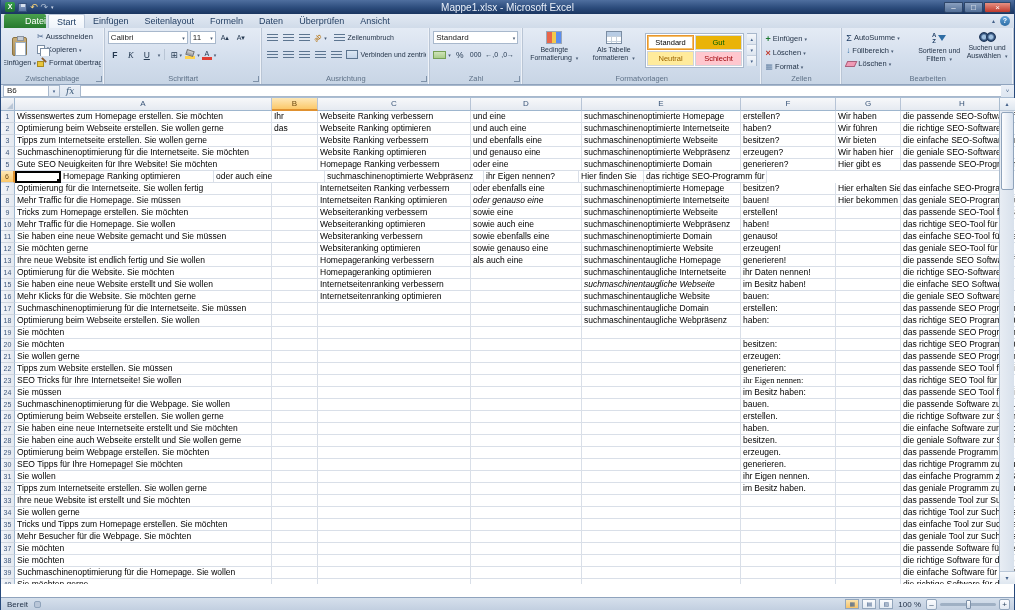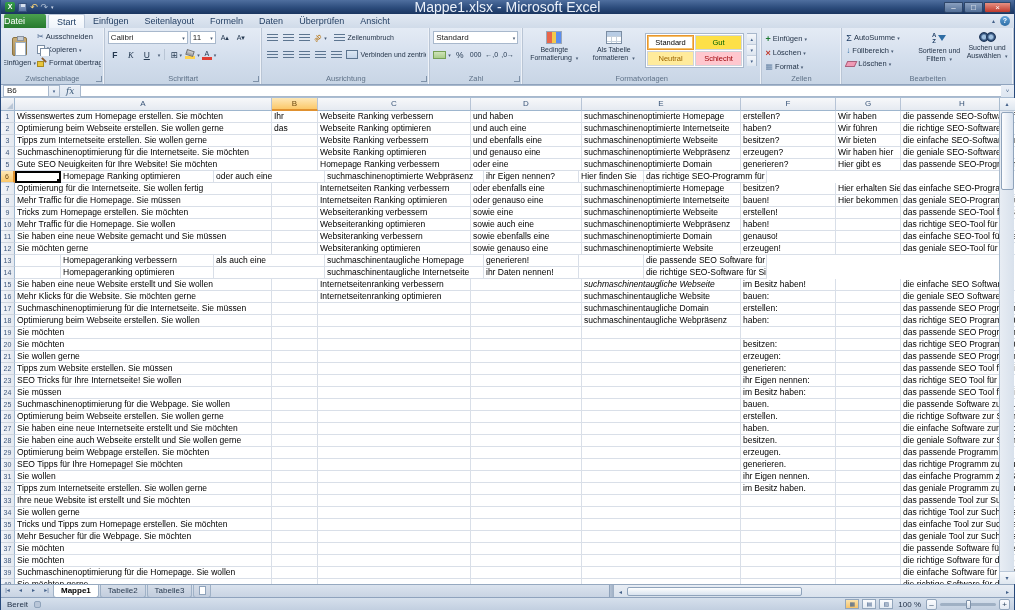--- a/index.html
+++ b/index.html
@@ -11,31 +11,31 @@
 .titlebar{position:absolute;top:0;left:0;right:0;height:14px;
   background:linear-gradient(#4f6f9f,#2c4c7c 55%,#1a3560);display:flex;align-items:center;color:#fff;}
 .qat{display:flex;align-items:center;gap:3px;padding-left:4px;position:relative;z-index:2;}
 .app-icon{width:10px;height:10px;background:linear-gradient(#35a24a,#1d6e2f);border-radius:2px;
   color:#fff;font-size:7px;font-weight:bold;text-align:center;line-height:10px;}
 .save-ico{width:9px;height:9px;background:linear-gradient(#8ea3c8,#5a76a4);border:1px solid #36517c;position:relative;}
 .save-ico::after{content:"";position:absolute;left:2px;top:0;width:4px;height:3px;background:#d7e1ef;}
 .qat-glyph{font-size:9px;line-height:10px;color:#ffd87a;}
 .qat-glyph.dim{color:#aebdd2;}
 .qat-dd{font-size:5px;color:#cfd9ea;}
-.title{position:absolute;left:0;right:0;text-align:center;font-size:14px;color:#eaf0f9;}
+.title{position:absolute;left:0;right:0;text-align:center;font-size:10px;color:#eaf0f9;}
 .winbtns{margin-left:auto;display:flex;gap:1px;padding-right:3px;position:relative;z-index:2;}
 .wb{width:19px;height:11px;font-size:8px;line-height:9px;text-align:center;color:#fff;
   background:linear-gradient(#8aa0bf,#536f97);border:1px solid #2e4669;border-radius:0 0 2px 2px;}
 .wb.close{width:27px;background:linear-gradient(#e89183,#c0392b);}
 
 
 .tabrow{position:absolute;top:14px;left:0;right:0;height:14px;
   background:linear-gradient(#e2e9f3,#d0dbe9);display:flex;align-items:flex-end;}
 .file-tab{width:42px;height:14px;background:linear-gradient(#4aa04e,#277a2e);color:#fff;font-size:9px;
-  text-align:left;line-height:14px;border-radius:2px 2px 0 0;margin-left:3px;}
+  text-align:right;line-height:14px;border-radius:2px 2px 0 0;margin-left:3px;}
 .rtabs{display:flex;height:14px;margin-left:2px;}
 .rtab{padding:0 8px;font-size:9px;line-height:14px;color:#1e3a5f;white-space:nowrap;}
 .rtab.active{background:linear-gradient(#fdfeff,#eef3fa);border:1px solid #b9c6d8;border-bottom:none;
   border-radius:2px 2px 0 0;color:#17375e;}
 .min-ribbon{position:absolute;right:19px;top:3px;font-size:6px;color:#44618a;}
 .help{position:absolute;right:4px;top:2px;width:10px;height:10px;border-radius:50%;
   background:linear-gradient(#63a4dc,#2e6da4);color:#fff;font-size:7px;font-weight:bold;text-align:center;line-height:10px;}
 
 
 .ribbon{position:absolute;top:28px;left:0;right:0;height:57px;
@@ -388,21 +388,21 @@
         <div class="bigbtn sty">
           <span class="cf-ico"></span>
           <span class="cap"><span>Bedingte Formatierung</span> <span class="dd">▾</span></span>
         </div>
         <div class="bigbtn sty">
           <span class="tbl-ico"></span>
           <span class="cap"><span>Als Tabelle formatieren</span> <span class="dd">▾</span></span>
         </div>
         <div class="gal" id="style-gallery">
             <div class="gal-item selected" style="background: rgb(255, 255, 255); color: rgb(0, 0, 0);">Standard</div>
-            <div class="gal-item" style="background: #fde047; color: rgb(0, 97, 0);">Gut</div>
+            <div class="gal-item" style="background: #eab308; color: rgb(0, 97, 0);">Gut</div>
             <div class="gal-item" style="background: rgb(255, 235, 156); color: rgb(156, 101, 0);">Neutral</div>
             <div class="gal-item" style="background: rgb(255, 199, 206); color: rgb(156, 0, 6);">Schlecht</div>
           </div>
         <div class="gal-arrows">
           <div>▴</div>
           <div>▾</div>
           <div>▾</div>
         </div>
       </div>
       <div class="g-label"><span>Formatvorlagen</span></div>
@@ -487,21 +487,21 @@
         <div class="ch" style="width: 95px;">F</div>
         <div class="ch" style="width: 65px;">G</div>
         <div class="ch" style="width: 123px;">H</div>
       </div>
     <div id="grid-body">
         <div class="grow">
           <div class="rh">1</div>
           <div class="cell" style="width: 257px;">Wissenswertes zum Homepage erstellen. Sie möchten</div>
           <div class="cell" style="width: 46px;">Ihr</div>
           <div class="cell" style="width: 153px;">Webseite Ranking verbessern</div>
-          <div class="cell" style="width: 111px;">und haben</div>
+          <div class="cell" style="width: 111px;">und eine</div>
           <div class="cell" style="width: 159px;">suchmaschinenoptimierte Homepage</div>
           <div class="cell" style="width: 95px;">erstellen?</div>
           <div class="cell" style="width: 65px;">Wir haben</div>
           <div class="cell" style="width: 123px;">die passende SEO-Software für Sie</div>
         </div>
         <div class="grow">
           <div class="rh">2</div>
           <div class="cell" style="width: 257px;">Optimierung beim Webseite erstellen. Sie wollen gerne</div>
           <div class="cell" style="width: 46px;">das</div>
           <div class="cell" style="width: 153px;">Webseite Ranking optimieren</div>
@@ -563,21 +563,21 @@
           <div class="cell" style="width: 159px;">suchmaschinenoptimierte Homepage</div>
           <div class="cell" style="width: 95px;">besitzen?</div>
           <div class="cell" style="width: 65px;">Hier erhalten Sie</div>
           <div class="cell" style="width: 123px;">das einfache SEO-Programm für Sie</div>
         </div>
         <div class="grow">
           <div class="rh">8</div>
           <div class="cell" style="width: 257px;">Mehr Traffic für die Homepage. Sie müssen</div>
           <div class="cell" style="width: 46px;"></div>
           <div class="cell" style="width: 153px;">Internetseiten Ranking optimieren</div>
-          <div class="cell" style="width: 111px;">oder genauso eine</div>
+          <div class="cell" style="width: 111px; font-style: italic;">oder genauso eine</div>
           <div class="cell" style="width: 159px;">suchmaschinenoptimierte Internetseite</div>
           <div class="cell" style="width: 95px;">bauen!</div>
           <div class="cell" style="width: 65px;">Hier bekommen Sie</div>
           <div class="cell" style="width: 123px;">das geniale SEO-Programm für Sie</div>
         </div>
         <div class="grow">
           <div class="rh">9</div>
           <div class="cell" style="width: 257px;">Tricks zum Homepage erstellen. Sie möchten</div>
           <div class="cell" style="width: 46px;"></div>
           <div class="cell" style="width: 153px;">Webseiteranking verbessern</div>
@@ -615,30 +615,32 @@
           <div class="cell" style="width: 46px;"></div>
           <div class="cell" style="width: 153px;">Websiteranking optimieren</div>
           <div class="cell" style="width: 111px;">sowie genauso eine</div>
           <div class="cell" style="width: 159px;">suchmaschinenoptimierte Website</div>
           <div class="cell" style="width: 95px;">erzeugen!</div>
           <div class="cell" style="width: 65px;"></div>
           <div class="cell" style="width: 123px;">das geniale SEO-Tool für Sie</div>
         </div>
         <div class="grow">
           <div class="rh">13</div>
+          <div class="cell" style="width: 257px;">Ihre neue Website ist endlich fertig und Sie wollen</div>
           <div class="cell" style="width: 46px;"></div>
           <div class="cell" style="width: 153px;">Homepageranking verbessern</div>
           <div class="cell" style="width: 111px;">als auch eine</div>
           <div class="cell" style="width: 159px;">suchmaschinentaugliche Homepage</div>
           <div class="cell" style="width: 95px;">generieren!</div>
           <div class="cell" style="width: 65px;"></div>
           <div class="cell" style="width: 123px;">die passende SEO Software für Sie</div>
         </div>
         <div class="grow">
           <div class="rh">14</div>
+          <div class="cell" style="width: 257px;">Optimierung für die Website. Sie möchten</div>
           <div class="cell" style="width: 46px;"></div>
           <div class="cell" style="width: 153px;">Homepageranking optimieren</div>
           <div class="cell" style="width: 111px;"></div>
           <div class="cell" style="width: 159px;">suchmaschinentaugliche Internetseite</div>
           <div class="cell" style="width: 95px;">ihr Daten nennen!</div>
           <div class="cell" style="width: 65px;"></div>
           <div class="cell" style="width: 123px;">die richtige SEO-Software für Sie</div>
         </div>
         <div class="grow">
           <div class="rh">15</div>
@@ -728,21 +730,21 @@
           <div class="cell" style="width: 65px;"></div>
           <div class="cell" style="width: 123px;">das passende SEO Tool für Sie</div>
         </div>
         <div class="grow">
           <div class="rh">23</div>
           <div class="cell" style="width: 257px;">SEO Tricks für Ihre Internetseite! Sie wollen</div>
           <div class="cell" style="width: 46px;"></div>
           <div class="cell" style="width: 153px;"></div>
           <div class="cell" style="width: 111px;"></div>
           <div class="cell" style="width: 159px;"></div>
-          <div class="cell" style="width: 95px;">ihr Eigen nennen:</div>
+          <div class="cell" style="width: 95px; font-family: Liberation Serif, serif;">ihr Eigen nennen:</div>
           <div class="cell" style="width: 65px;"></div>
           <div class="cell" style="width: 123px;">das richtige SEO Tool für Sie</div>
         </div>
         <div class="grow">
           <div class="rh">24</div>
           <div class="cell" style="width: 257px;">Sie müssen</div>
           <div class="cell" style="width: 46px;"></div>
           <div class="cell" style="width: 153px;"></div>
           <div class="cell" style="width: 111px;"></div>
           <div class="cell" style="width: 159px;"></div>
@@ -927,43 +929,20 @@
           <div class="cell" style="width: 123px;">die richtige Software für die Homepage</div>
         </div>
       </div>
   </div>
   <div class="vscroll">
     <div class="vs-btn">▴</div>
     <div class="vs-thumb"></div>
     <div class="vs-btn down">▾</div>
   </div>
 
-  <div class="sheetbar">
-    <div class="navbtn">|◂</div>
-    <div class="navbtn">◂</div>
-    <div class="navbtn">▸</div>
-    <div class="navbtn">▸|</div>
-    <div id="sheet-tabs" style="display:flex">
-        <div class="stab active">Mappe1</div>
-        <div class="stab">Tabelle2</div>
-        <div class="stab">Tabelle3</div>
-      </div>
-    <div class="ins-tab">
-        <span class="sheet-ico"></span>
-      </div>
-    <div class="tab-space"></div>
-    <div class="splitter"></div>
-    <div class="hscroll">
-      <div class="hs-btn">◂</div>
-      <div class="hs-track">
-          <div class="hs-thumb"></div>
-        </div>
-      <div class="hs-btn">▸</div>
-    </div>
-  </div>
 
   <div class="statusbar">
     <span class="ready">Bereit</span>
     <span class="rec-dot"></span>
     <div class="sb-right">
       <div class="view-btn active">▦</div>
       <div class="view-btn">▤</div>
       <div class="view-btn">▧</div>
       <span class="zoom-label">100 %</span>
       <div class="zoom-btn">–</div>

